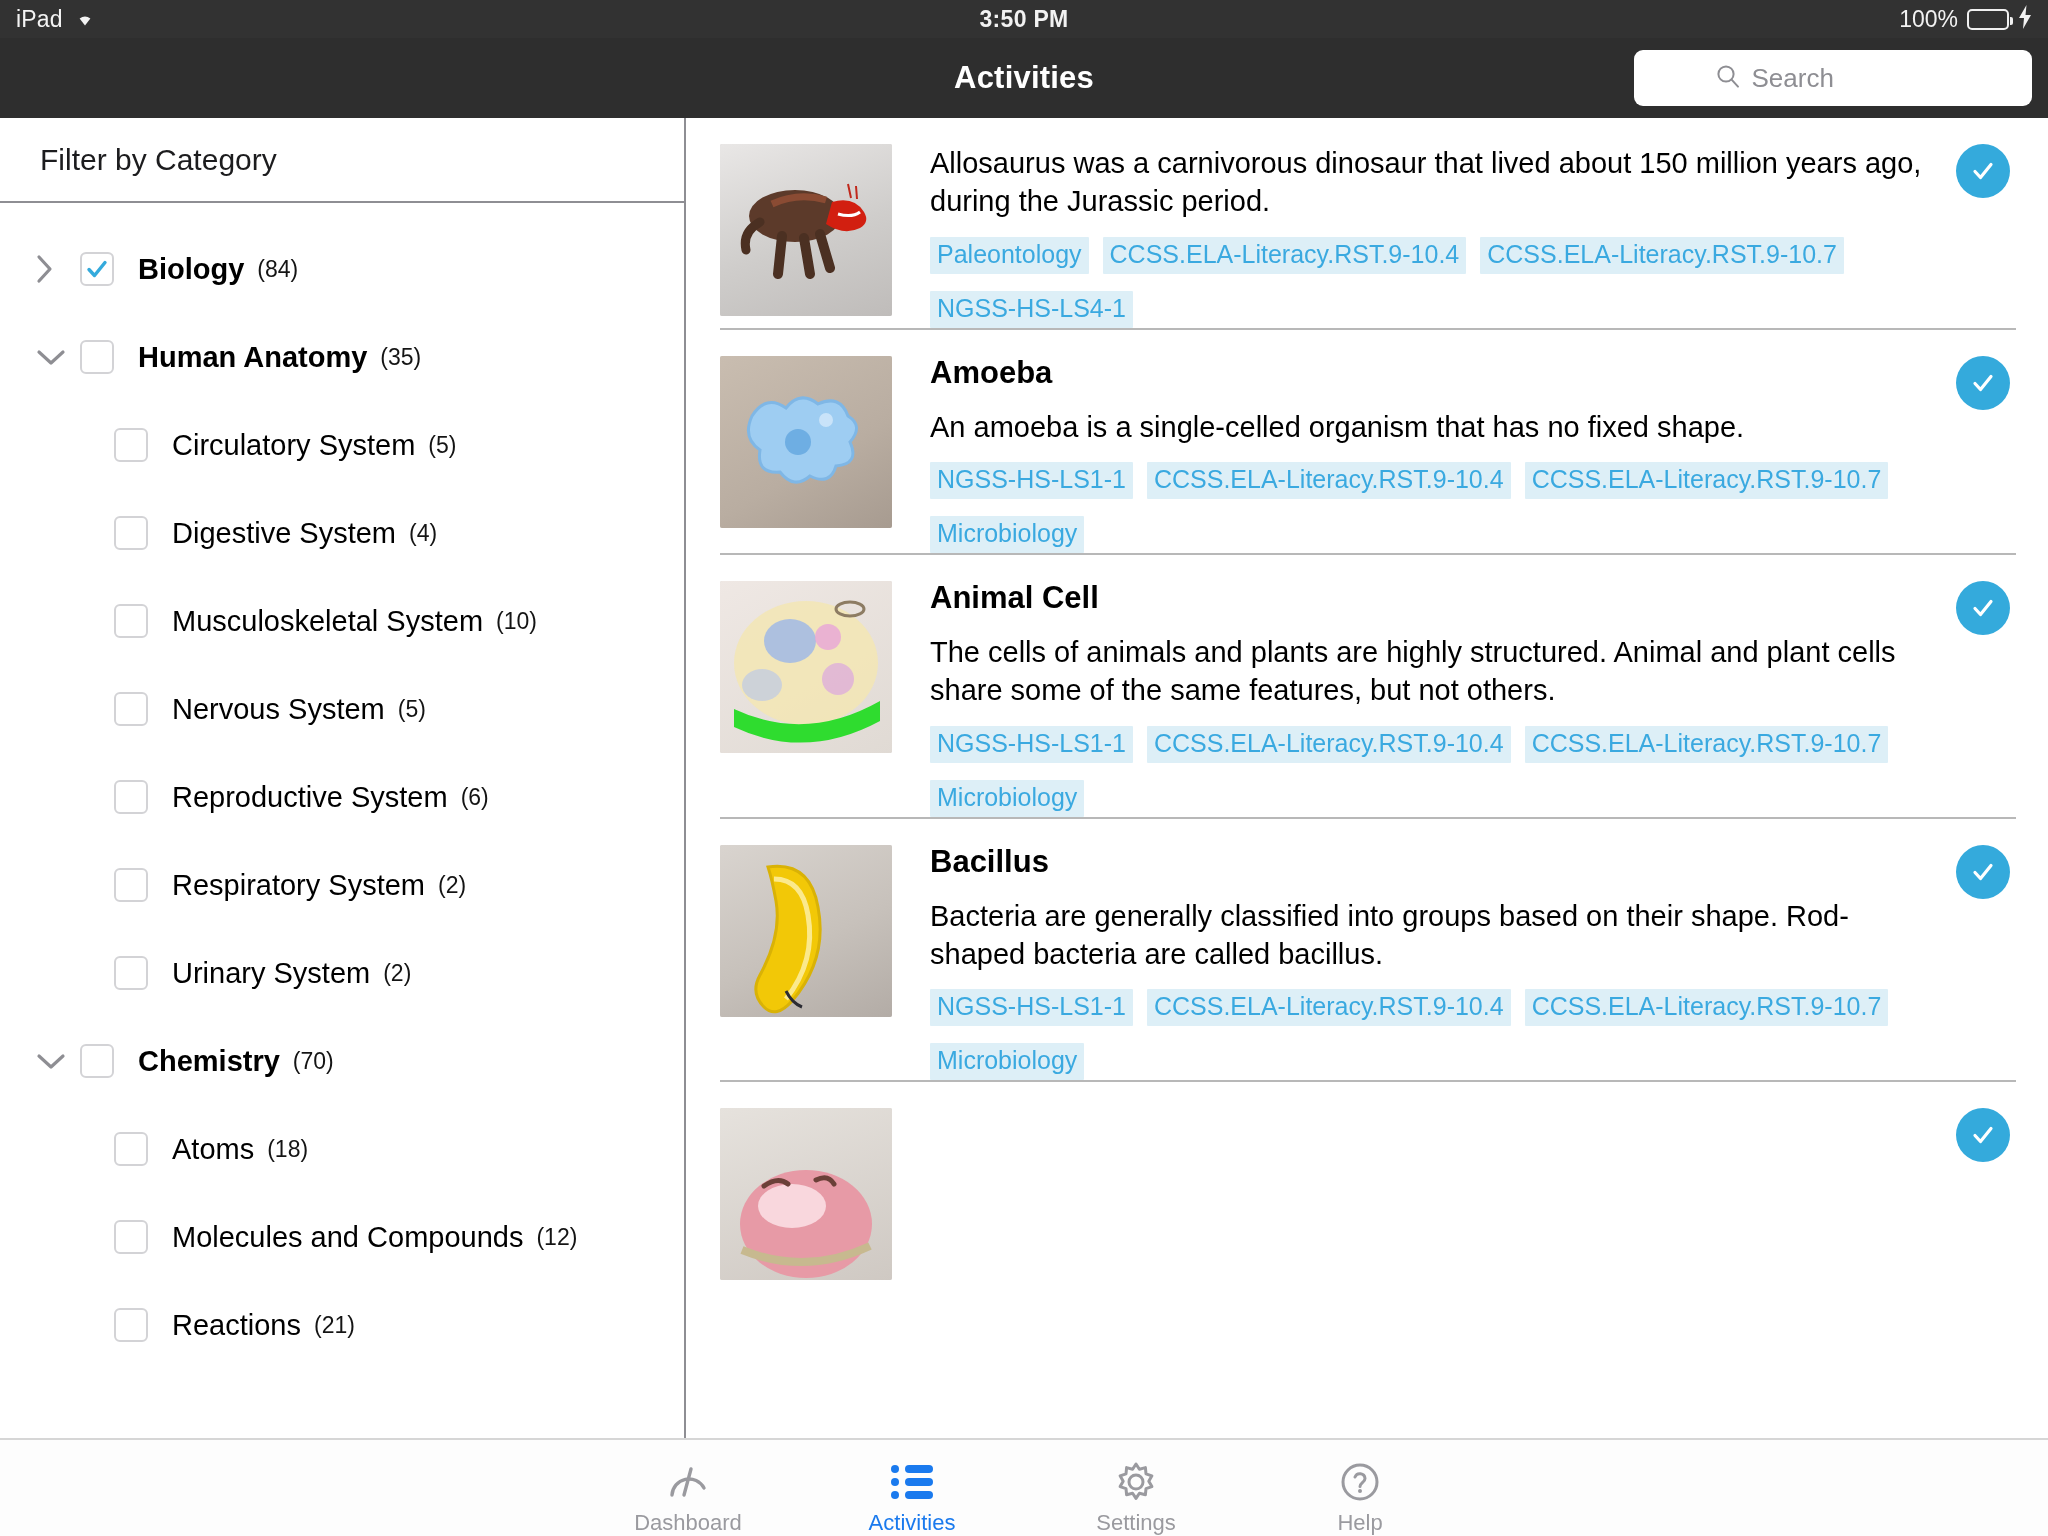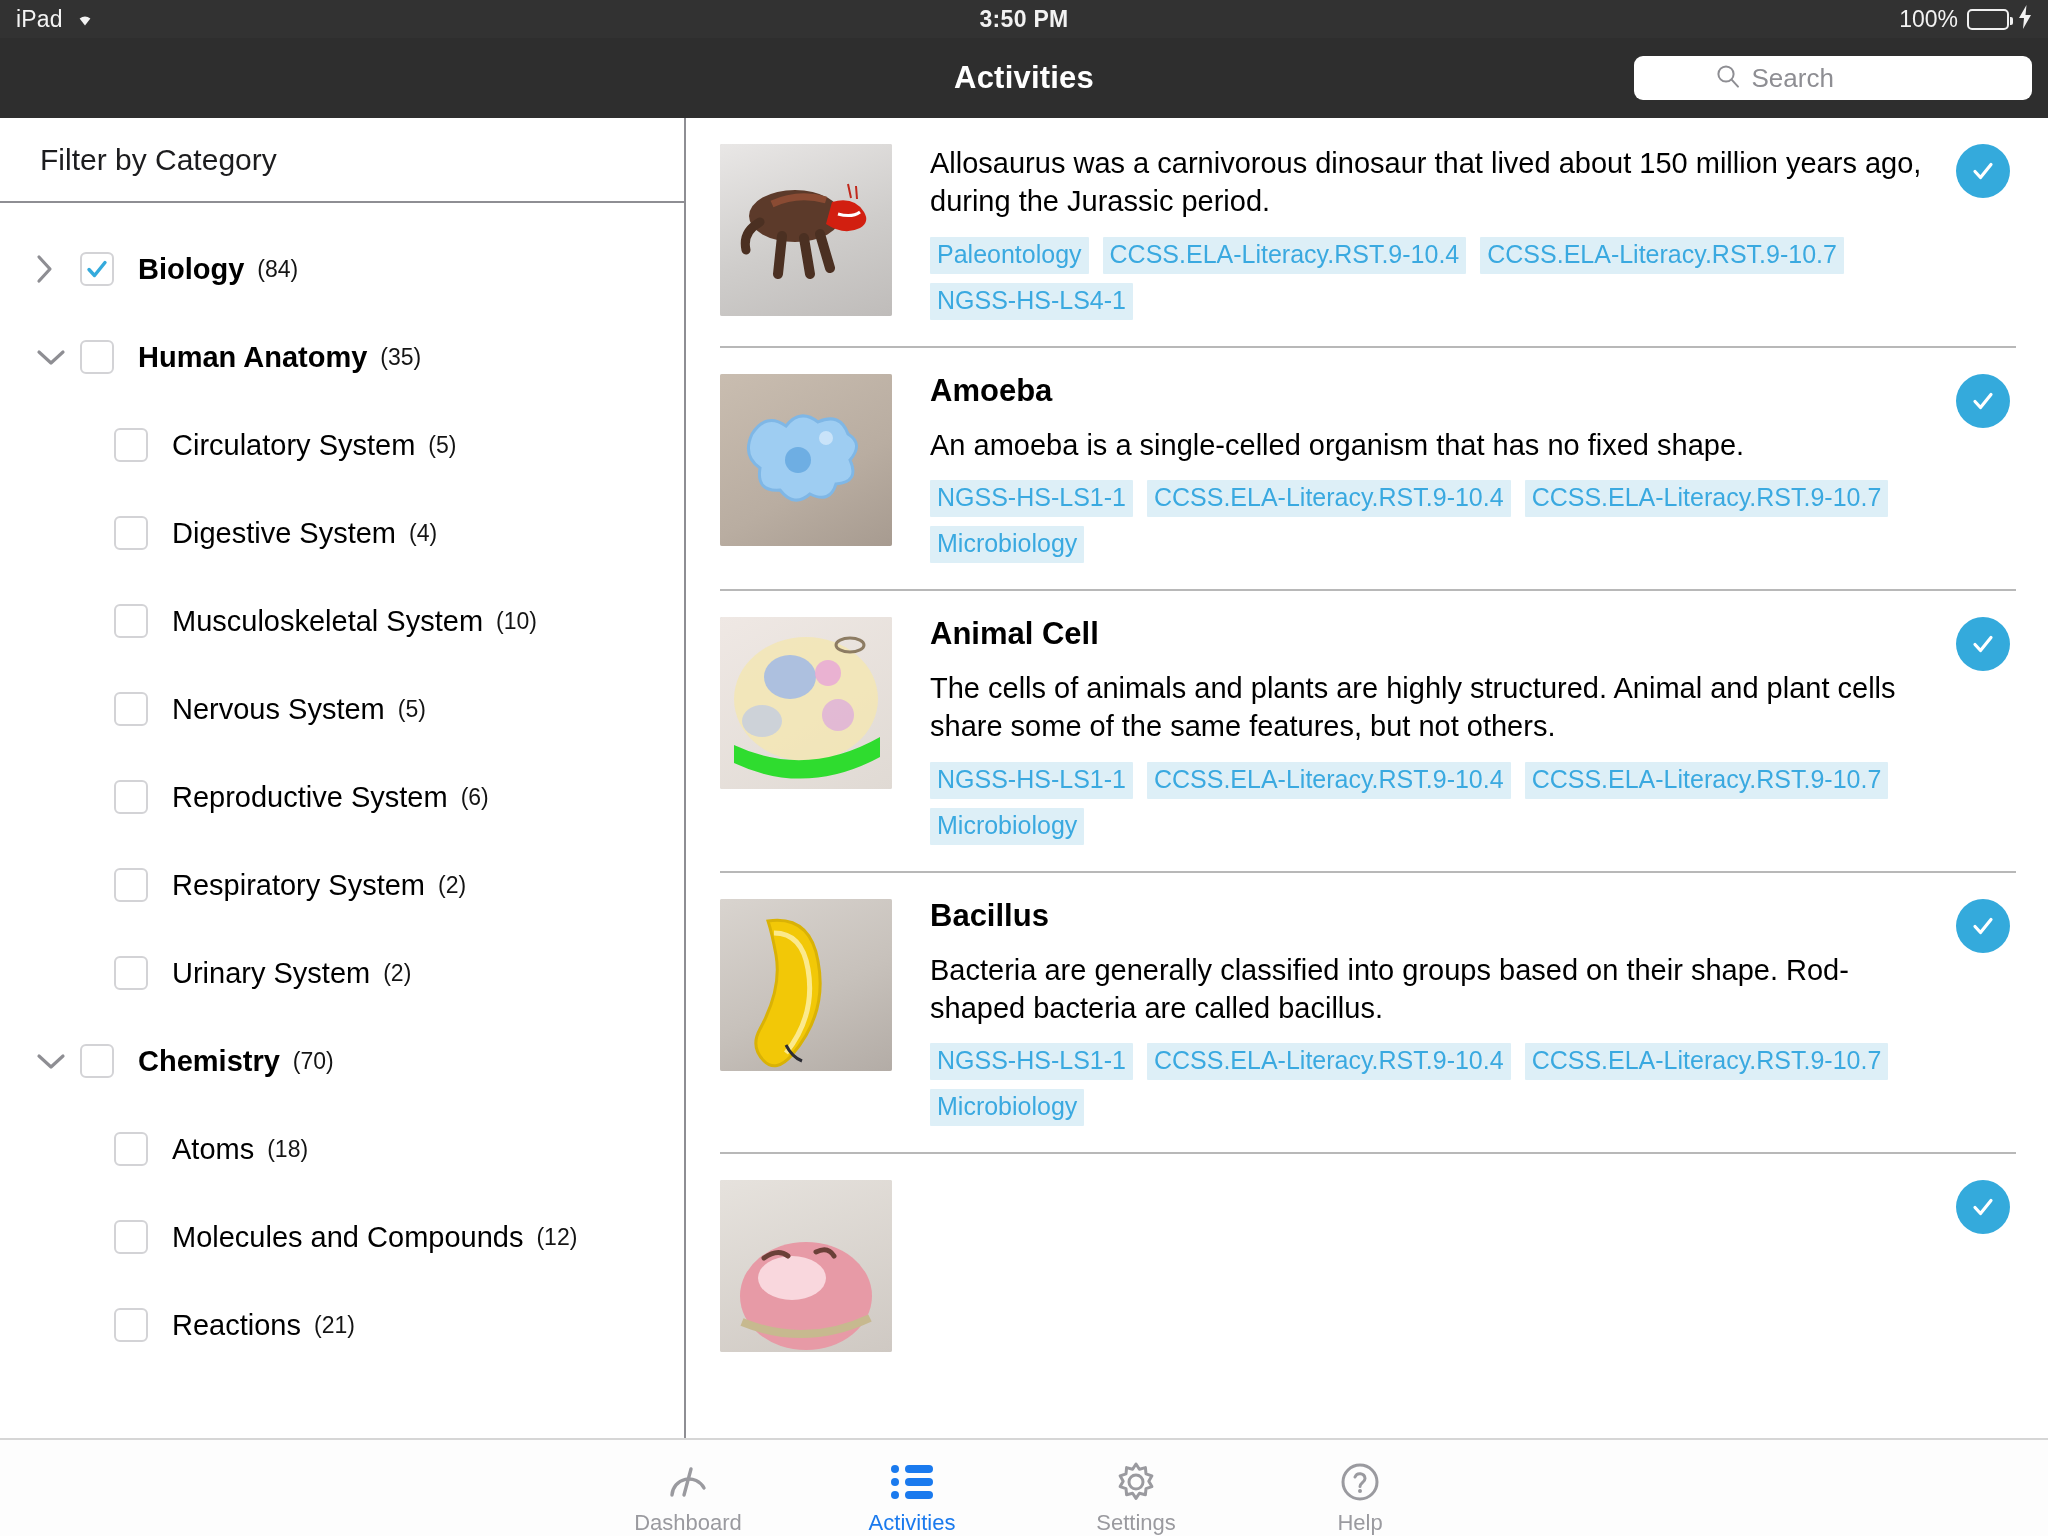--- a/index.html
+++ b/index.html
@@ -101,21 +101,21 @@
     font-size: 31px;
     font-weight: 700;
     letter-spacing: .2px;
   }
   .search-wrap {
     position: absolute;
     right: 16px;
     top: 50%;
     transform: translateY(-50%);
     width: 398px;
-    height: 44px;
+    height: 56px;
     background: #ffffff;
     border-radius: 9px;
     display: flex;
     align-items: center;
     justify-content: center;
     gap: 11px;
     z-index: 3;
   }
   .search-icon { display:block; }
   .search-input {
@@ -247,22 +247,21 @@
   .card-desc {
     font-size: 29px;
     color: #000;
     line-height: 1.32;
     margin-bottom: 16px;
     max-width: 1110px;
   }
   .tag-wrap {
     display: flex;
     flex-wrap: wrap;
-    gap: 9px 14px;
-    padding-bottom: 26px;
+    gap: 17px 14px;
     max-width: 1120px;
     align-items: flex-end;
   }
   .tag {
     background: #ddeff7;
     color: #3aa9e0;
     font-size: 25px;
     padding: 4px 7px 6px 7px;
     line-height: 1.08;
     border-radius: 1px;

